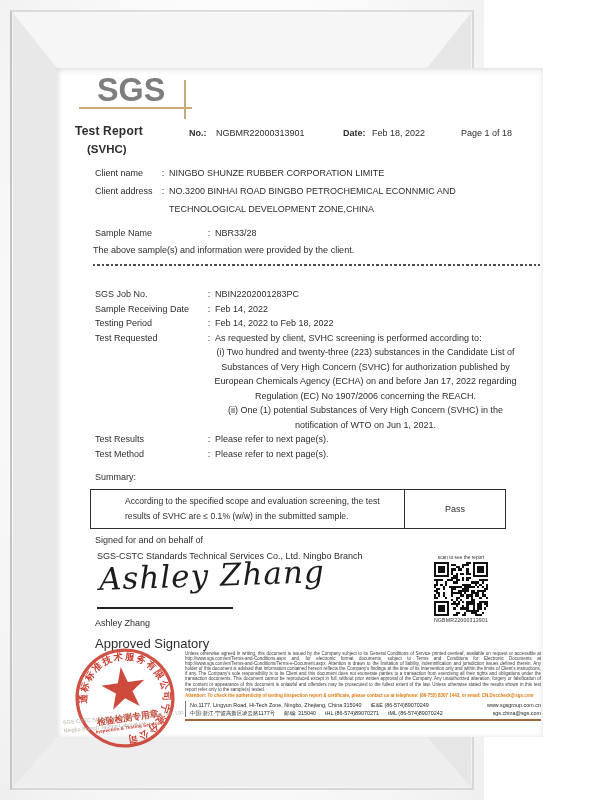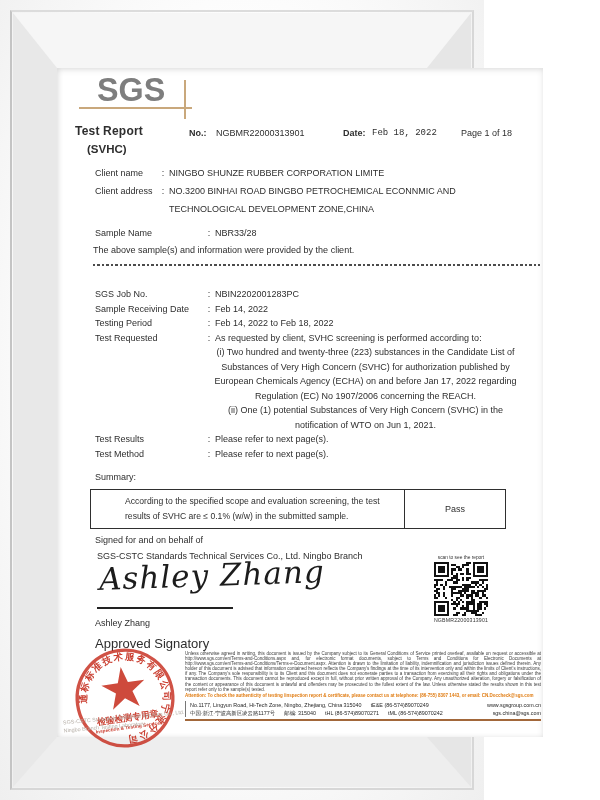--- a/index.html
+++ b/index.html
@@ -25,21 +25,21 @@
               letter-spacing:0; transform:scaleX(0.95); transform-origin:left top; }
   .tan-h { left:22px; top:39px; width:113px; height:1.5px; background:#c9a87c; }
   .tan-v { left:127px; top:12px; width:1.5px; height:39px; background:#c9a87c; }
 
   
   .h-title1 { left:18px; top:56px; font-size:12px; font-weight:bold; letter-spacing:0.2px; }
   .h-title2 { left:30px; top:75px; font-size:11.5px; font-weight:bold; }
   .h-no-label { left:132px; top:60px; font-size:9px; font-weight:bold; }
   .h-no-value { left:159px; top:60px; font-size:9px; }
   .h-date-label { left:286px; top:60px; font-size:9px; font-weight:bold; }
-  .h-date-value { left:315px; top:60px; font-size:9px;font-family:Liberation Mono, monospace; }
+  .h-date-value { left:315px; top:60px; font-size:9px; }
   .h-page { left:404px; top:60px; font-size:9px; }
 
   
   .client { left:38px; top:96px; width:440px; font-size:9px; }
   .crow { display:flex; line-height:18px; }
   .clabel { width:62px; flex:none; }
   .colon { width:12px; flex:none; text-align:center; }
   .cval  { flex:1; }
   .sample { left:38px; top:156px; width:440px; font-size:9px; }
   .slabel { width:108px; flex:none; }

